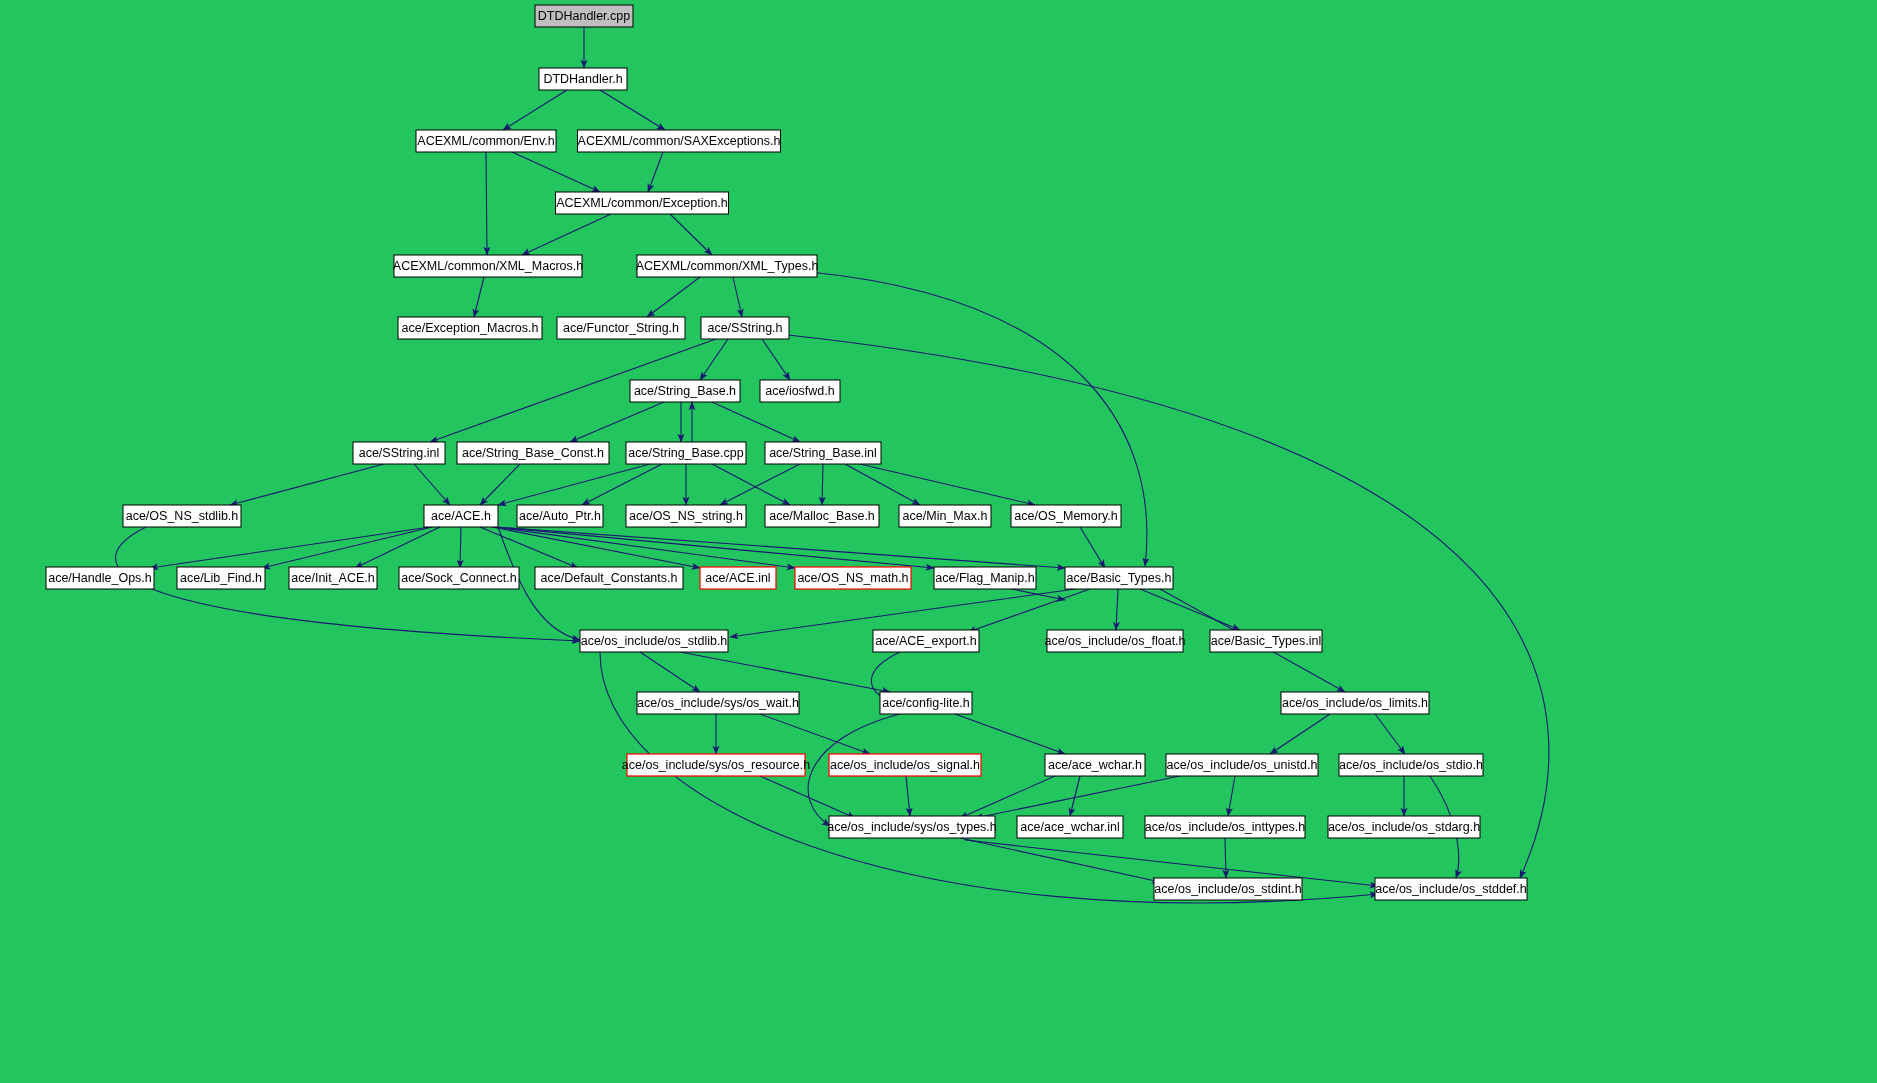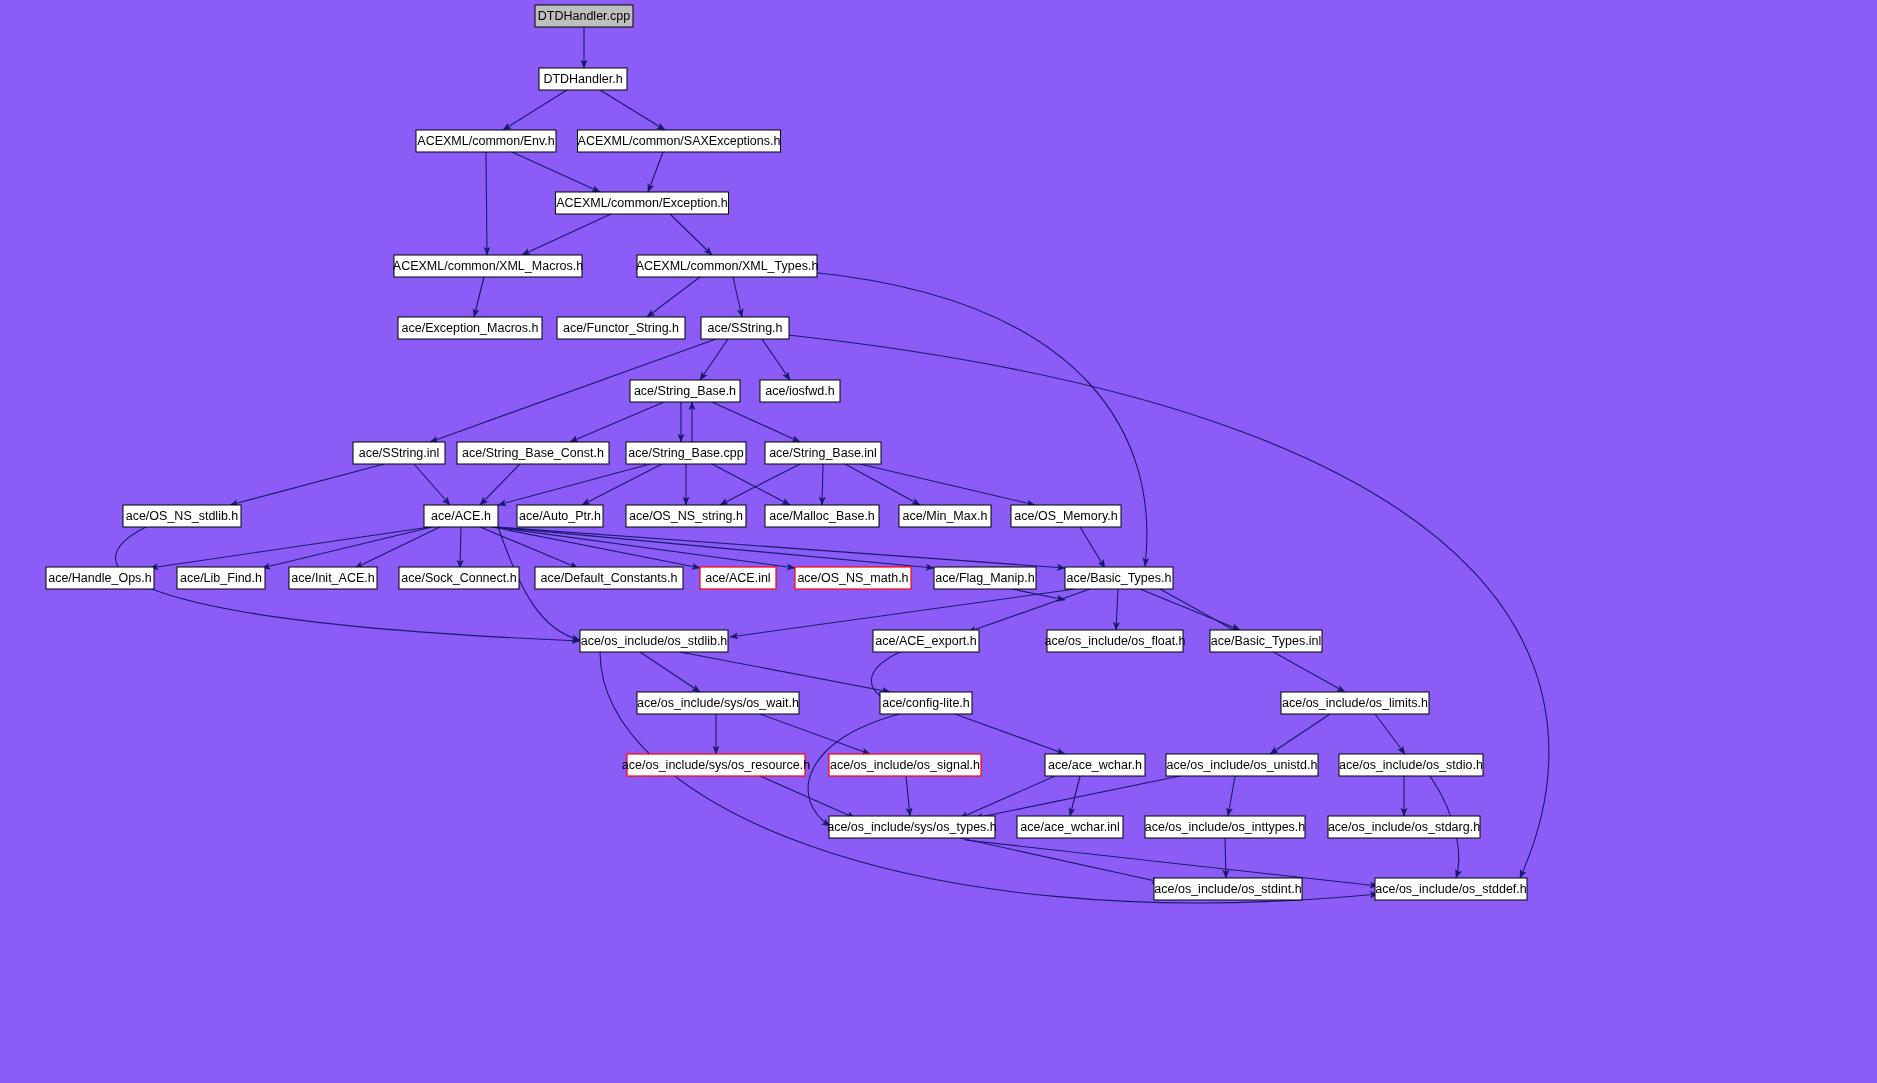--- a/index.html
+++ b/index.html
@@ -1,17 +1,17 @@
 <!DOCTYPE html>
 <html><head>
 <meta charset="utf-8">
 <style>
   html,body{margin:0;padding:0;background:#ffffff;}
   body{font-family:"Liberation Sans",sans-serif;}
-  #graph-wrap{position:relative;width:1877px;height:1083px;background:#8b5cf6;overflow:hidden;}
+  #graph-wrap{position:relative;width:1877px;height:1083px;background:#22c55e;overflow:hidden;}
   svg#graph-svg{position:absolute;left:0;top:0;width:1877px;height:1083px;display:block;}
   .node-box{fill:#ffffff;stroke:#000000;stroke-width:1;}
   .node-box.root{fill:#bfbfbf;stroke:#000000;}
   .node-box.red{fill:#ffffff;stroke:#ff0000;stroke-width:1.2;}
   .node-label{font-family:"Liberation Sans",sans-serif;font-size:12.5px;fill:#000000;text-anchor:middle;dominant-baseline:middle;}
   .edge{fill:none;stroke:#191970;stroke-width:1.1;}
   .edge-head{fill:#191970;stroke:none;}
 </style>
 </head>
 <body>

